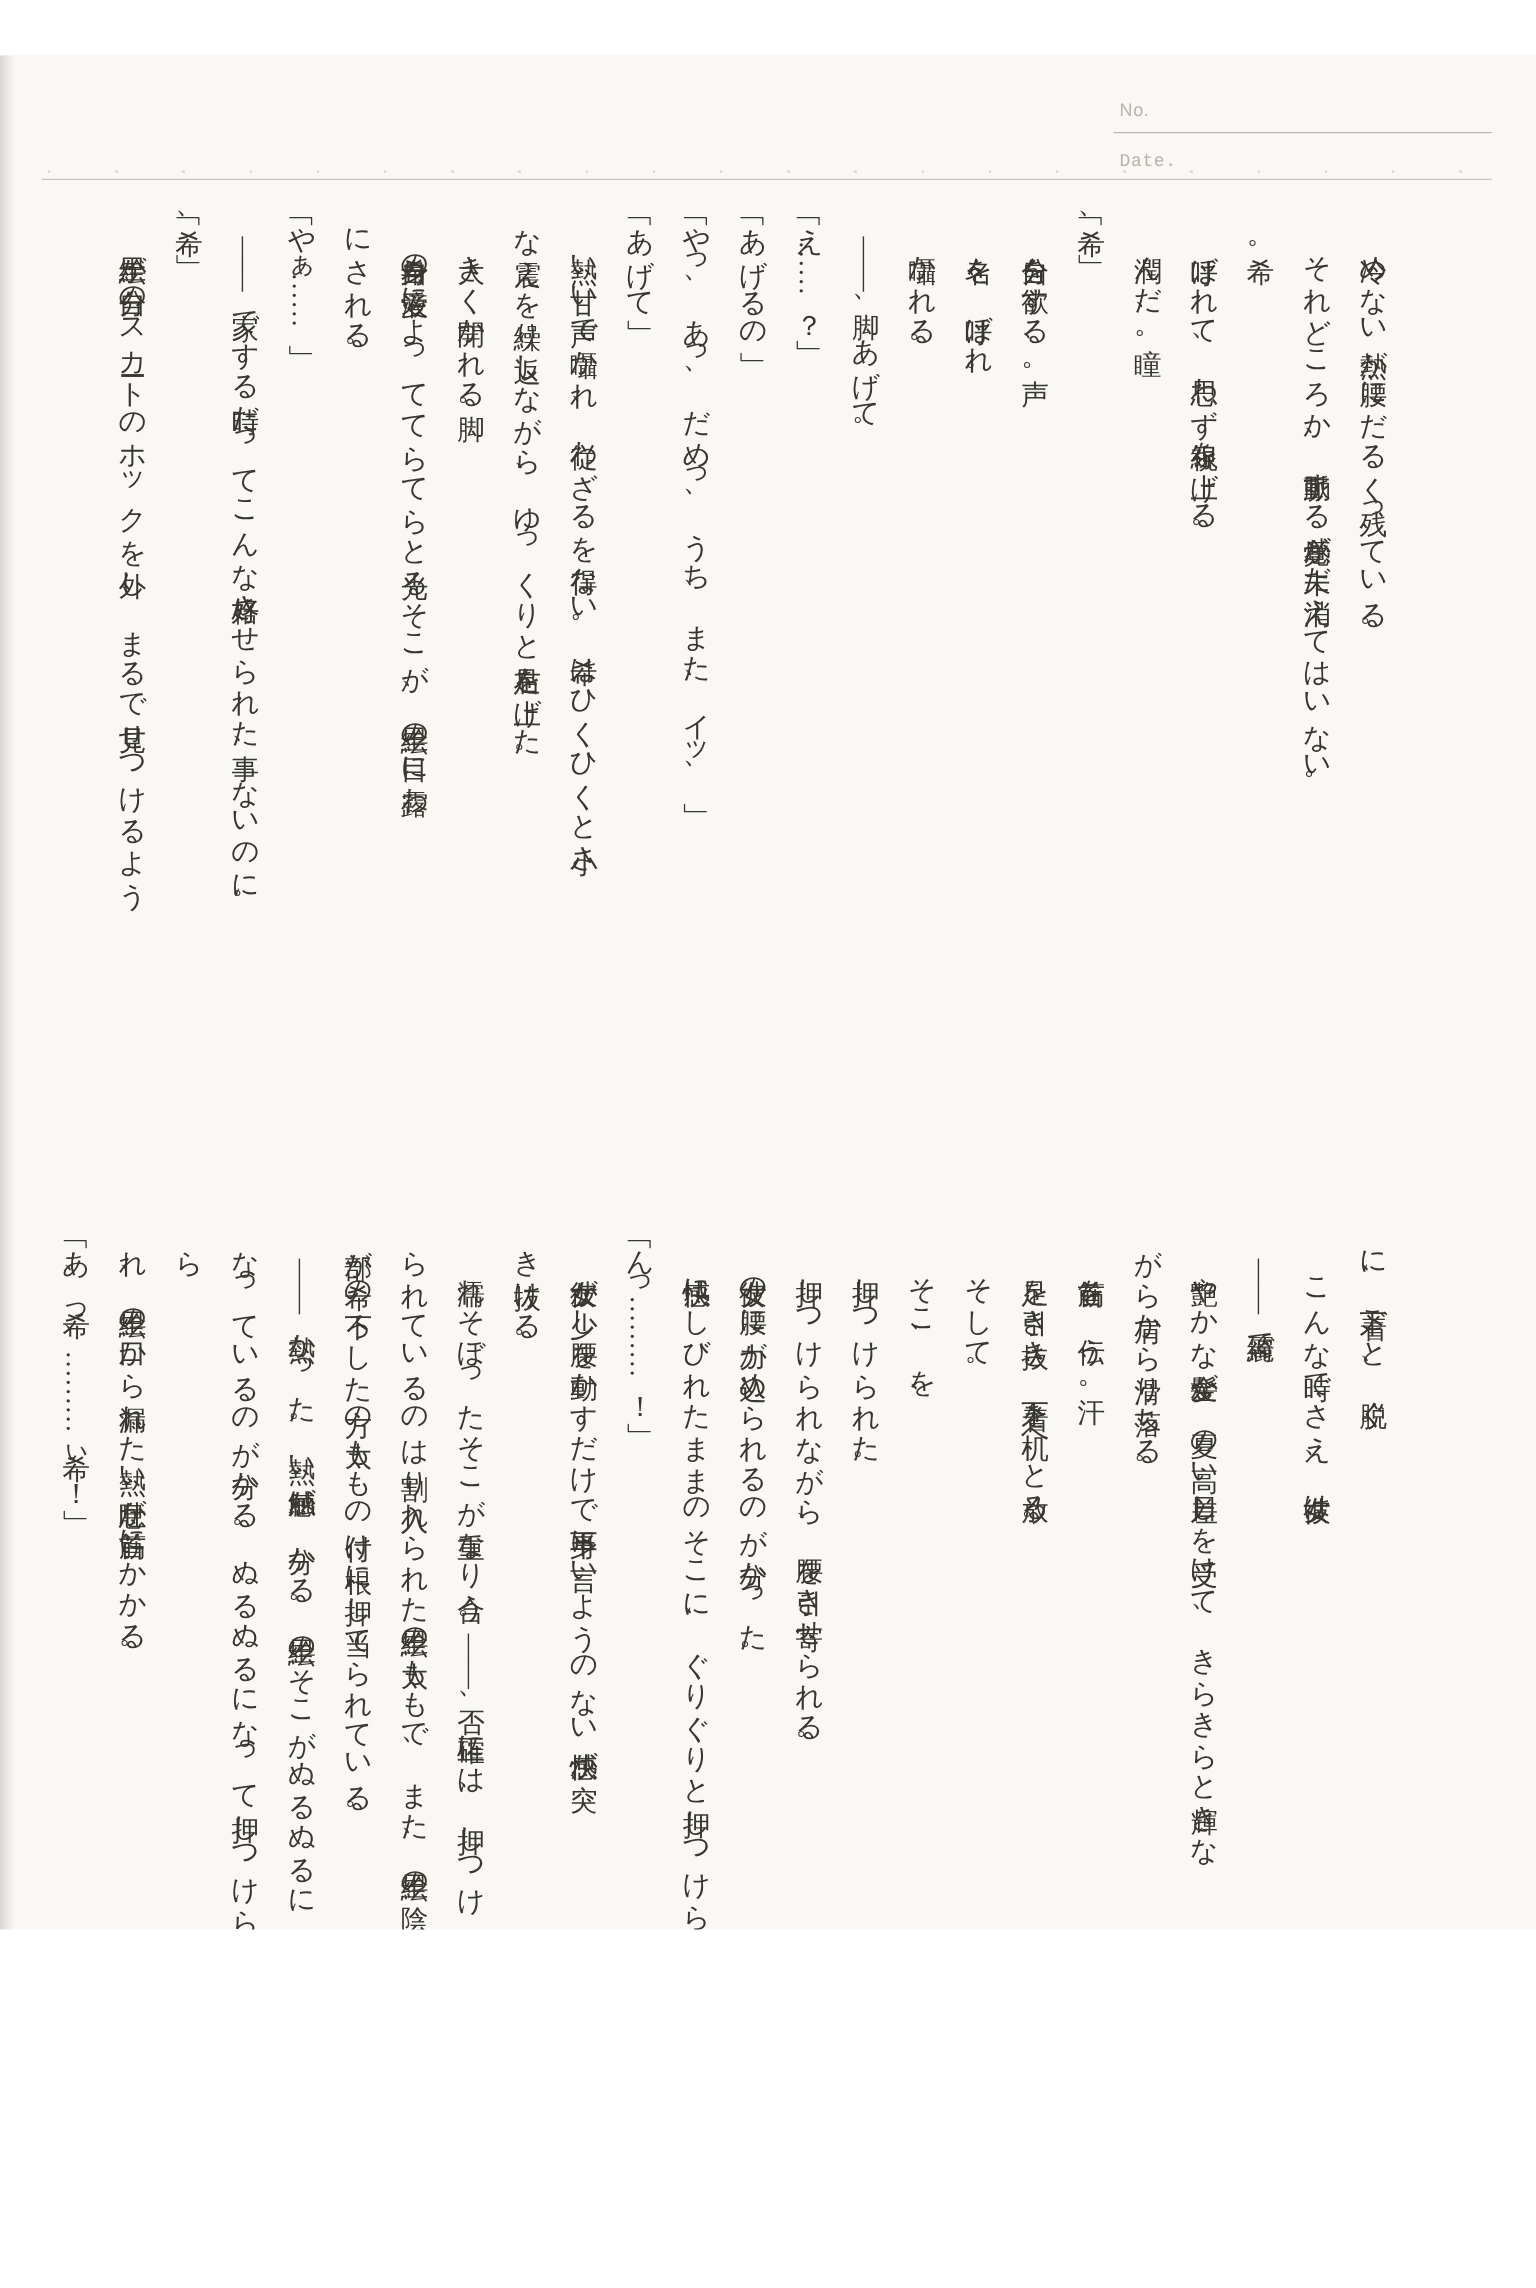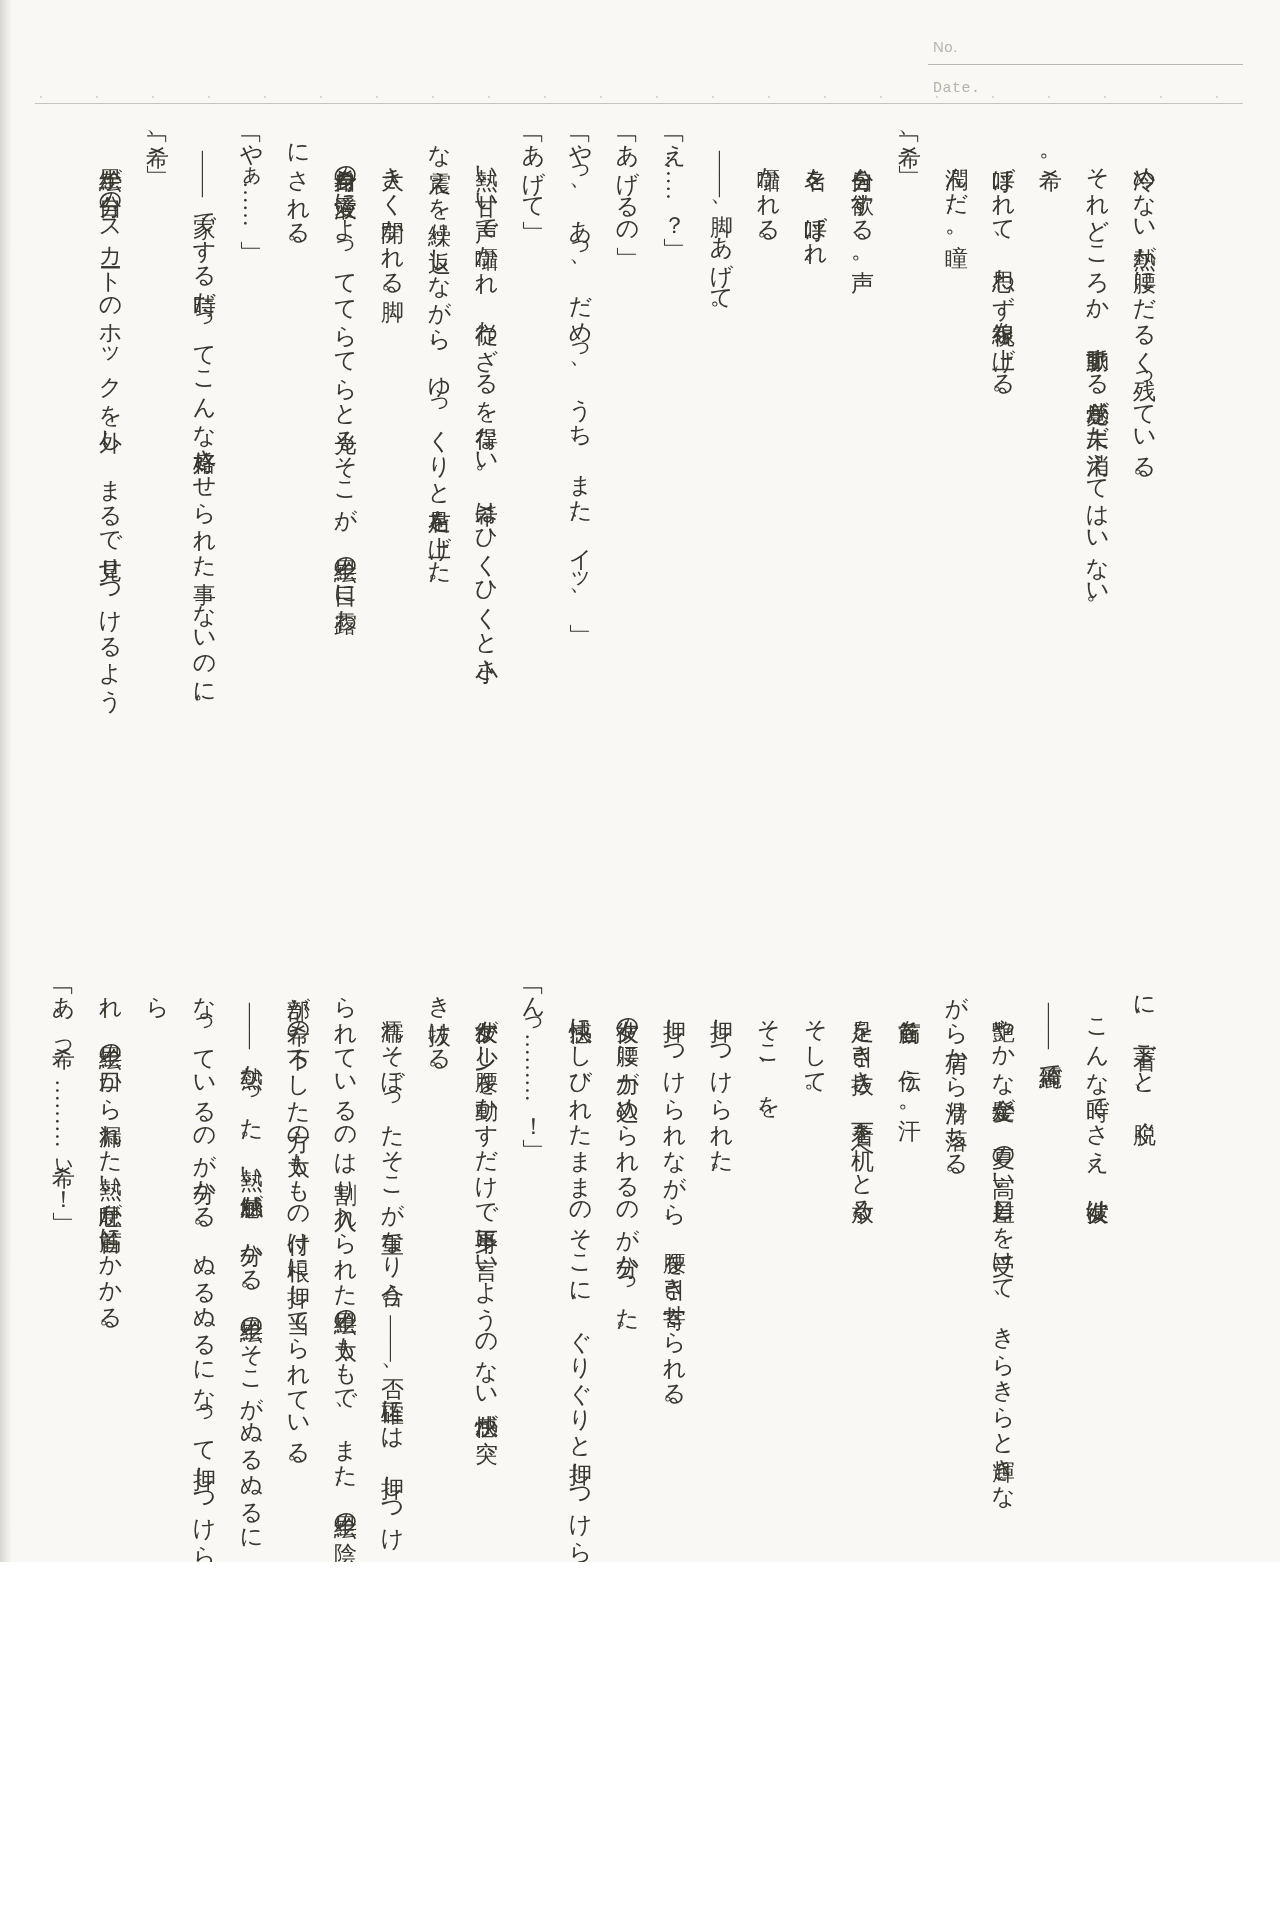--- a/index.html
+++ b/index.html
@@ -2,20 +2,21 @@
 <html><head>
 <meta charset="utf-8">
 <style>
   html,body{margin:0;padding:0;}
   .page{
     position:relative;
     width:1280px;height:1562px;
     background:#f9f8f4;
     overflow:hidden;
     font-family:"Liberation Serif","DejaVu Serif",serif;
+    margin-top:46px;
   }
   .scan-edge{
     position:absolute;left:0;top:0;width:12px;height:100%;
     background:linear-gradient(to right, rgba(85,82,74,0.20), rgba(85,82,74,0.0));
     pointer-events:none;
   }
   .hdr-label{
     position:absolute;
     font-family:"Liberation Sans","DejaVu Sans",sans-serif;
     font-size:15px;color:#b6b4aa;letter-spacing:0.5px;

